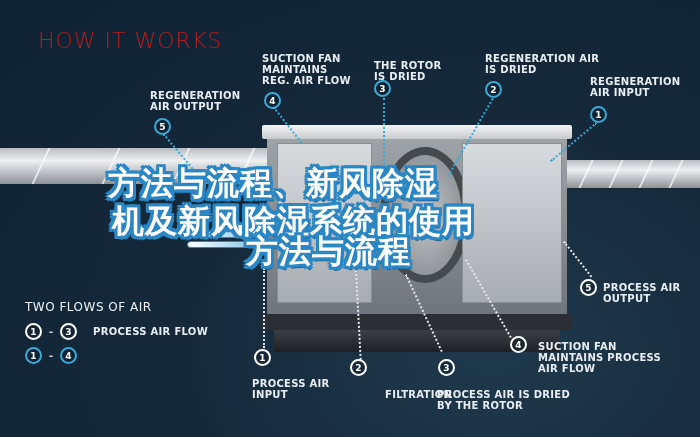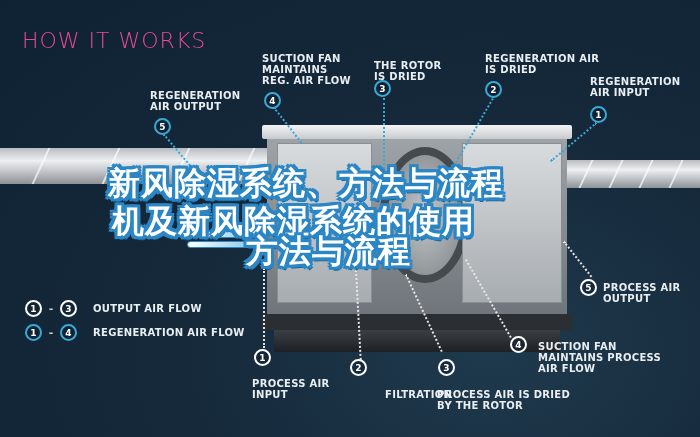--- a/index.html
+++ b/index.html
@@ -1,20 +1,20 @@
 <!DOCTYPE html>
 <html><head>
 <meta charset="utf-8">
 <style>
   html,body{margin:0;padding:0;}
   body{width:700px;height:437px;overflow:hidden;position:relative;
     background:radial-gradient(ellipse at 70% 80%, #1f3a4d 0%, #15293a 45%, #0f2233 100%);
     font-family:"DejaVu Sans","Liberation Sans",sans-serif;color:#fff;}
   .abs{position:absolute;}
-  .title{left:22px;top:28px;font-size:22px;letter-spacing:1px;font-weight:300;color:#ec4899;font-family:"DejaVu Sans",sans-serif;}
+  .title{left:38px;top:28px;font-size:22px;letter-spacing:1px;font-weight:300;color:#b91c1c;font-family:"DejaVu Sans",sans-serif;}
   .lbl{font-size:10px;font-weight:bold;line-height:11px;letter-spacing:0.3px;color:#e9eef2;white-space:pre-line;}
   .num{width:17px;height:17px;border-radius:50%;border:2px solid #3aa9d6;box-sizing:border-box;
     font-size:9px;font-weight:bold;display:flex;align-items:center;justify-content:center;color:#fff;background:#0f2233;}
   .num.white{border-color:#fff;background:rgba(20,35,50,0.6);}
   .lead{position:absolute;border-left:2px dotted #3aa9d6;transform-origin:top left;}
   .lead.white{border-left-color:#e6e6e6;}
   
   .duct{background:linear-gradient(#b8bcc0 0%,#eef0f2 35%,#c9ccd0 60%,#8d9296 100%);}
   .duct-seam{position:absolute;top:0;bottom:0;width:2px;background:rgba(255,255,255,0.7);transform:skewX(-25deg);}
   
@@ -111,31 +111,31 @@
 <div class="abs num white" style="left:510px;top:336px;">4</div>
 <div class="abs lbl" style="left:538px;top:341px;">SUCTION FAN
 MAINTAINS PROCESS
 AIR FLOW</div>
 
 <div class="abs num white" style="left:580px;top:279px;">5</div>
 <div class="abs lbl" style="left:603px;top:282px;">PROCESS AIR
 OUTPUT</div>
 
 <div class="abs" style="left:25px;top:300px;">
+  <div style="font-size:12px;letter-spacing:0.5px;color:#eef2f5;margin-bottom:9px;">TWO FLOWS OF AIR</div>
   <div class="legend-row" style="margin-bottom:7px;">
     <div class="num white">1</div>
     <div class="dash">-</div>
     <div class="num white">3</div>
-    <div class="lbl" style="margin-left:12px;">OUTPUT AIR FLOW</div>
+    <div class="lbl" style="margin-left:12px;">PROCESS AIR FLOW</div>
   </div>
   <div class="legend-row">
     <div class="num">1</div>
     <div class="dash">-</div>
     <div class="num">4</div>
-    <div class="lbl" style="margin-left:12px;">REGENERATION AIR FLOW</div>
   </div>
 </div>
 
 <div class="streak" style="left:195px;top:232px;width:60px;"></div>
 <div class="streak" style="left:188px;top:242px;width:70px;"></div>
-<div class="cap" style="left:108px;top:162px;">新风除湿系统、方法与流程</div>
+<div class="cap" style="left:108px;top:162px;">方法与流程、新风除湿</div>
 <div class="cap" style="left:112px;top:200px;">机及新风除湿系统的使用</div>
 <div class="cap" style="left:246px;top:230px;">方法与流程</div>
 
 </body></html>

